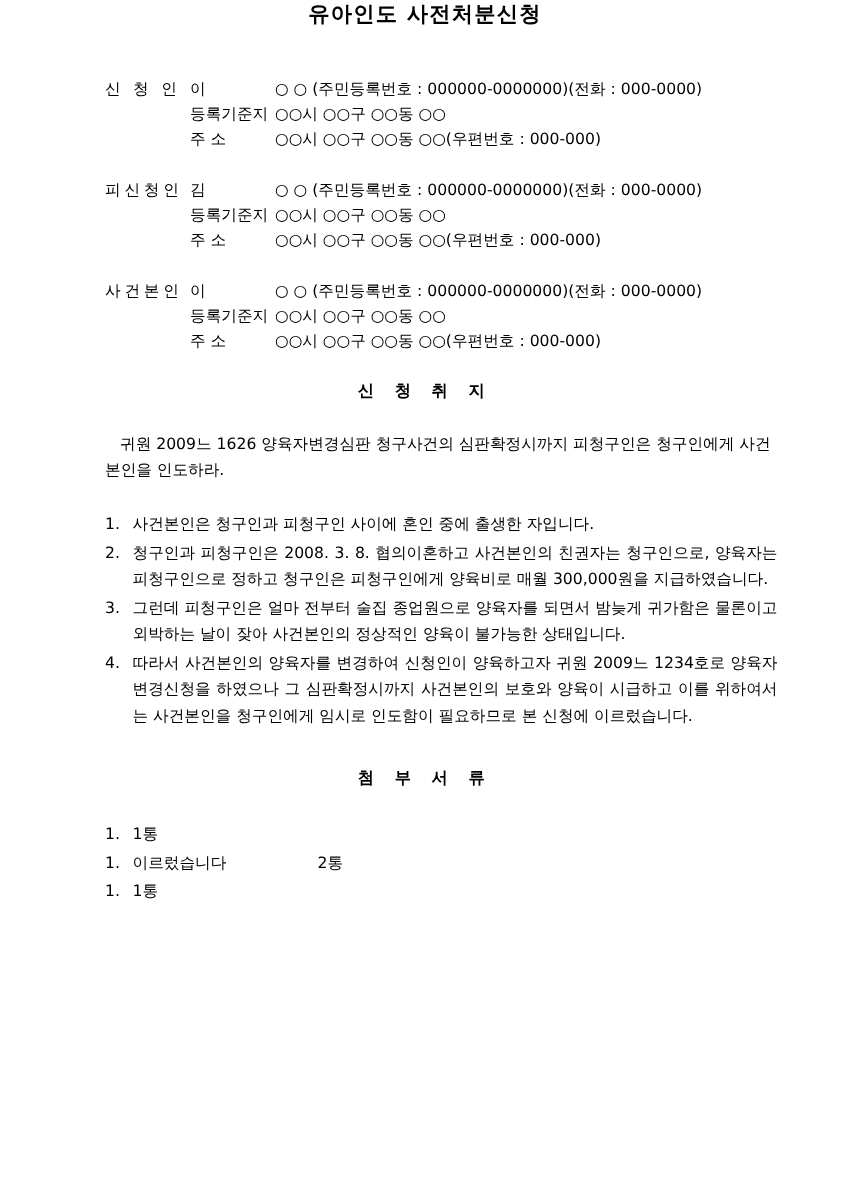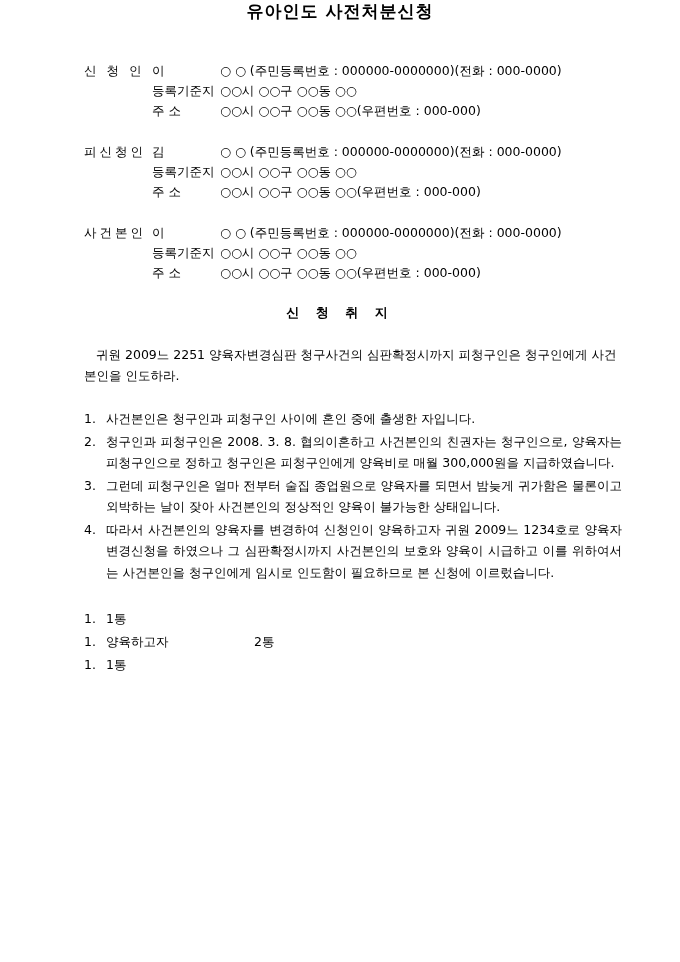--- a/index.html
+++ b/index.html
@@ -192,21 +192,21 @@
         <span class="party-label">주      소</span>
         <span class="party-rest">○○시  ○○구  ○○동  ○○(우편번호 : 000-000)</span>
       </div>
     </div>
 
   </div>
 
   <h2 class="section-heading sec-chwiji">신 청 취 지</h2>
 
   <div class="purpose">
-    <p class="indent">귀원 2009느 2251 양육자변경심판 청구사건의 심판확정시까지 피청구인은 청구인에게 사건본인을 인도하라.</p>
+    <p class="indent">귀원 2009느 1626 양육자변경심판 청구사건의 심판확정시까지 피청구인은 청구인에게 사건본인을 인도하라.</p>
   </div>
 
 
   <div class="reasons">
     <div class="reason-item">
       <span class="reason-num">1.</span>
       <span class="reason-text">사건본인은 청구인과 피청구인 사이에 혼인 중에 출생한 자입니다.</span>
     </div>
     <div class="reason-item">
       <span class="reason-num">2.</span>
@@ -215,29 +215,30 @@
     <div class="reason-item">
       <span class="reason-num">3.</span>
       <span class="reason-text">그런데 피청구인은 얼마 전부터 술집 종업원으로 양육자를 되면서 밤늦게 귀가함은 물론이고 외박하는 날이 잦아 사건본인의 정상적인 양육이 불가능한 상태입니다.</span>
     </div>
     <div class="reason-item">
       <span class="reason-num">4.</span>
       <span class="reason-text">따라서 사건본인의 양육자를 변경하여 신청인이 양육하고자 귀원 2009느 1234호로 양육자변경신청을 하였으나 그 심판확정시까지 사건본인의 보호와 양육이 시급하고 이를 위하여서는 사건본인을 청구인에게 임시로 인도함이 필요하므로 본 신청에 이르렀습니다.</span>
     </div>
   </div>
 
+  <h2 class="section-heading sec-chumbu">첨 부 서 류</h2>
 
   <div class="attachments">
     <div class="att-row">
       <span class="att-num">1.</span>
       <span class="att-count">1통</span>
     </div>
     <div class="att-row">
       <span class="att-num">1.</span>
-      <span class="att-name">양육하고자</span>
+      <span class="att-name">이르렀습니다</span>
       <span class="att-count">2통</span>
     </div>
     <div class="att-row">
       <span class="att-num">1.</span>
       <span class="att-count">1통</span>
     </div>
   </div>
 
 </div>
 

